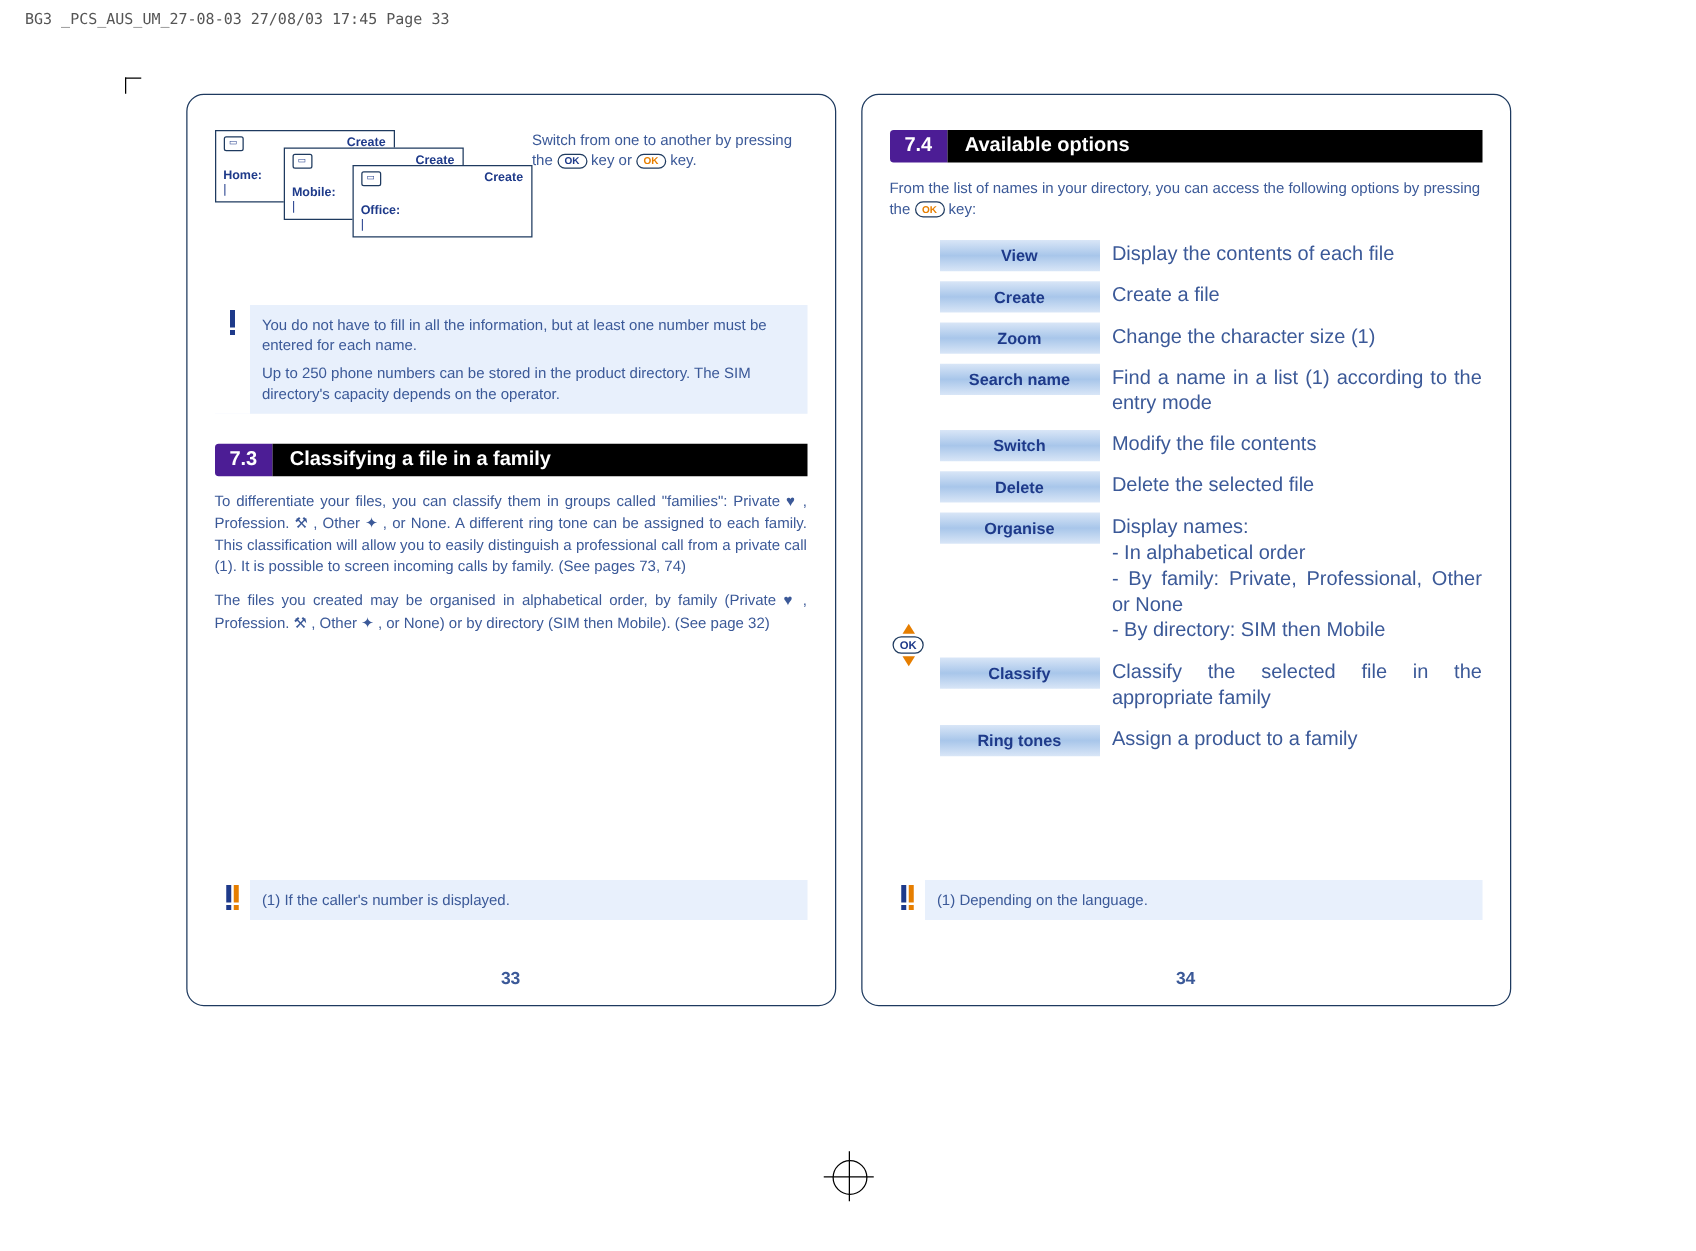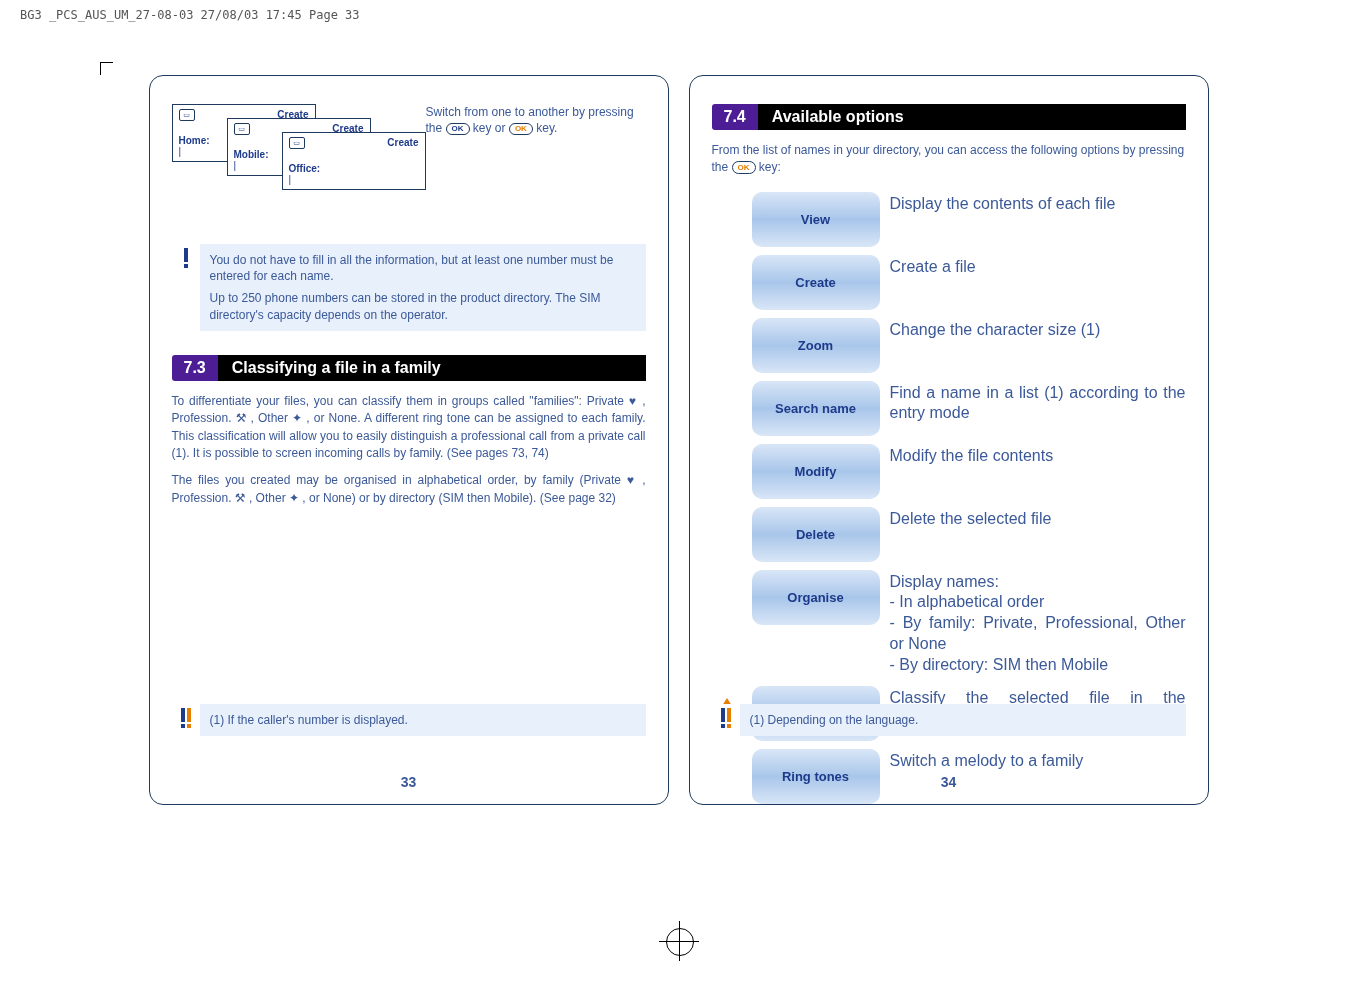--- a/index.html
+++ b/index.html
@@ -31,21 +31,21 @@
 .tab-title { background: #000000; color: #fff; font-weight: bold; font-size: 16px; padding: 4px 14px; flex: 1; display: flex; align-items: center; }
 .body-text { font-size: 12px; line-height: 1.45; color: #3b5998; margin-bottom: 10px; text-align: justify; }
 .opts-intro { font-size: 12px; color: #3b5998; line-height: 1.4; margin-bottom: 16px; }
 .opts-table { display: flex; gap: 10px; }
 .opts-left { width: 30px; display: flex; flex-direction: column; justify-content: flex-end; align-items: center; padding-bottom: 80px; }
 .arrow-up { width: 0; height: 0; border-left: 5px solid transparent; border-right: 5px solid transparent; border-bottom: 8px solid #e67e00; margin-bottom: 2px; }
 .arrow-down { width: 0; height: 0; border-left: 5px solid transparent; border-right: 5px solid transparent; border-top: 8px solid #e67e00; margin-top: 2px; }
 .ok-pill { border: 1px solid #1e3a5f; border-radius: 10px; font-size: 9px; font-weight: bold; padding: 1px 5px; color: #1e3a8a; }
 .opts-rows { flex: 1; }
 .opt-row { display: flex; align-items: flex-start; margin-bottom: 8px; }
-.opt-label { width: 120px; min-width: 120px; background: linear-gradient(180deg, #d9e6f7 0%, #a8c6ea 50%, #d9e6f7 100%); text-align: center; color: #1e3a8a; font-weight: bold; font-size: 13px; padding: 20px 4px; border-radius: 10px; }
+.opt-label { width: 120px; min-width: 120px; background: linear-gradient(180deg, #d9e6f7 0%, #a8c6ea 50%, #d9e6f7 100%); text-align: center; color: #1e3a8a; font-weight: bold; font-size: 13px; padding: 5px 4px; }
 .opt-desc { font-size: 16px; color: #3b5998; padding: 2px 0 2px 10px; line-height: 1.3; text-align: justify; }
 .footnote { position: absolute; bottom: 50px; left: 22px; right: 22px; }
 .center-mark { position: absolute; left: 50%; bottom: 40px; transform: translateX(-50%); width: 40px; height: 40px; }
 .center-mark::before, .center-mark::after { content: ""; position: absolute; background: #000; }
 .center-mark::before { width: 40px; height: 1px; top: 20px; left: 0; }
 .center-mark::after { width: 1px; height: 40px; left: 20px; top: 0; }
 .center-mark .circ { position: absolute; width: 26px; height: 26px; border: 1px solid #000; border-radius: 50%; top: 7px; left: 7px; }
 </style>
 </head>
 <body>
@@ -144,41 +144,41 @@
           </div>
         <div class="opt-row">
             <div class="opt-label">Zoom</div>
             <div class="opt-desc">Change the character size (1)</div>
           </div>
         <div class="opt-row">
             <div class="opt-label">Search name</div>
             <div class="opt-desc">Find a name in a list (1) according to the entry mode</div>
           </div>
         <div class="opt-row">
-            <div class="opt-label">Modify</div>
+            <div class="opt-label">Switch</div>
             <div class="opt-desc">Modify the file contents</div>
           </div>
         <div class="opt-row">
             <div class="opt-label">Delete</div>
             <div class="opt-desc">Delete the selected file</div>
           </div>
         <div class="opt-row">
             <div class="opt-label">Organise</div>
             <div class="opt-desc" style="white-space:pre-line">Display names:
 - In alphabetical order
 - By family: Private, Professional, Other or None
 - By directory: SIM then Mobile</div>
           </div>
         <div class="opt-row">
             <div class="opt-label">Classify</div>
             <div class="opt-desc">Classify the selected file in the appropriate family</div>
           </div>
         <div class="opt-row">
             <div class="opt-label">Ring tones</div>
-            <div class="opt-desc">Switch a melody to a family</div>
+            <div class="opt-desc">Assign a product to a family</div>
           </div>
       </div>
     </div>
 
     <div class="note-box footnote">
       <div class="note-left">
           <div class="excl"></div>
           <div class="excl or" style="margin-left:2px"></div>
         </div>
       <div class="note-body">(1)  Depending on the language.</div>

